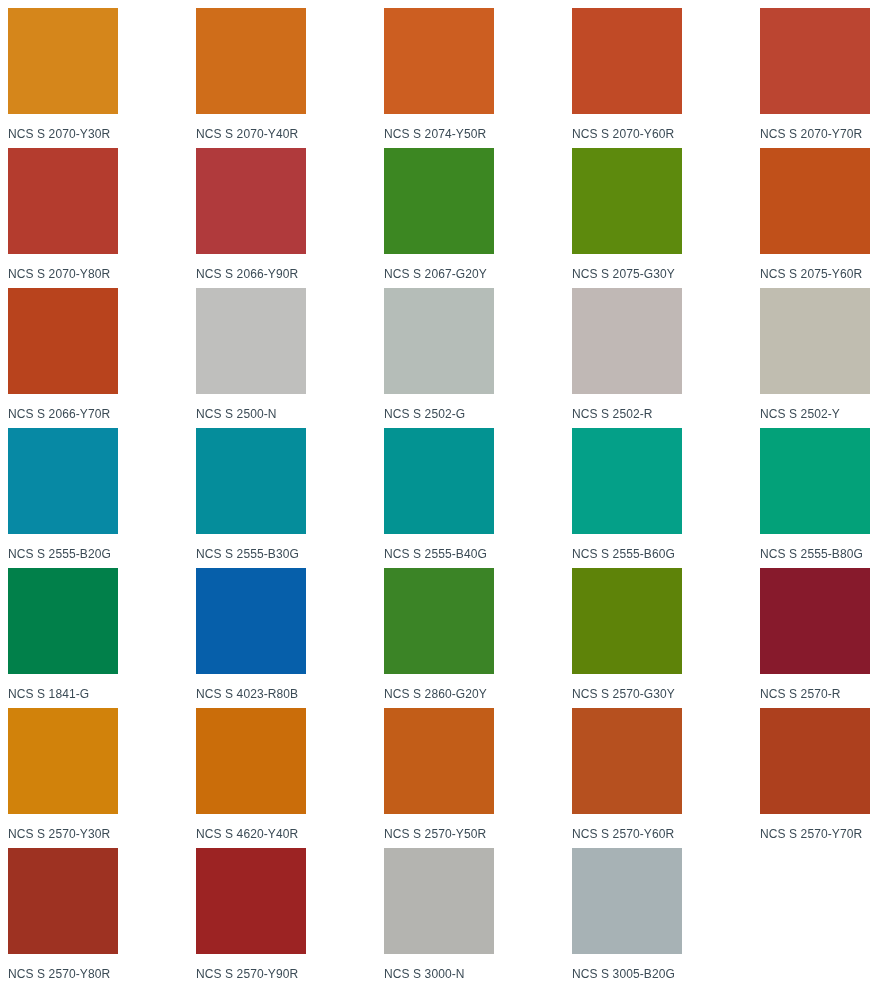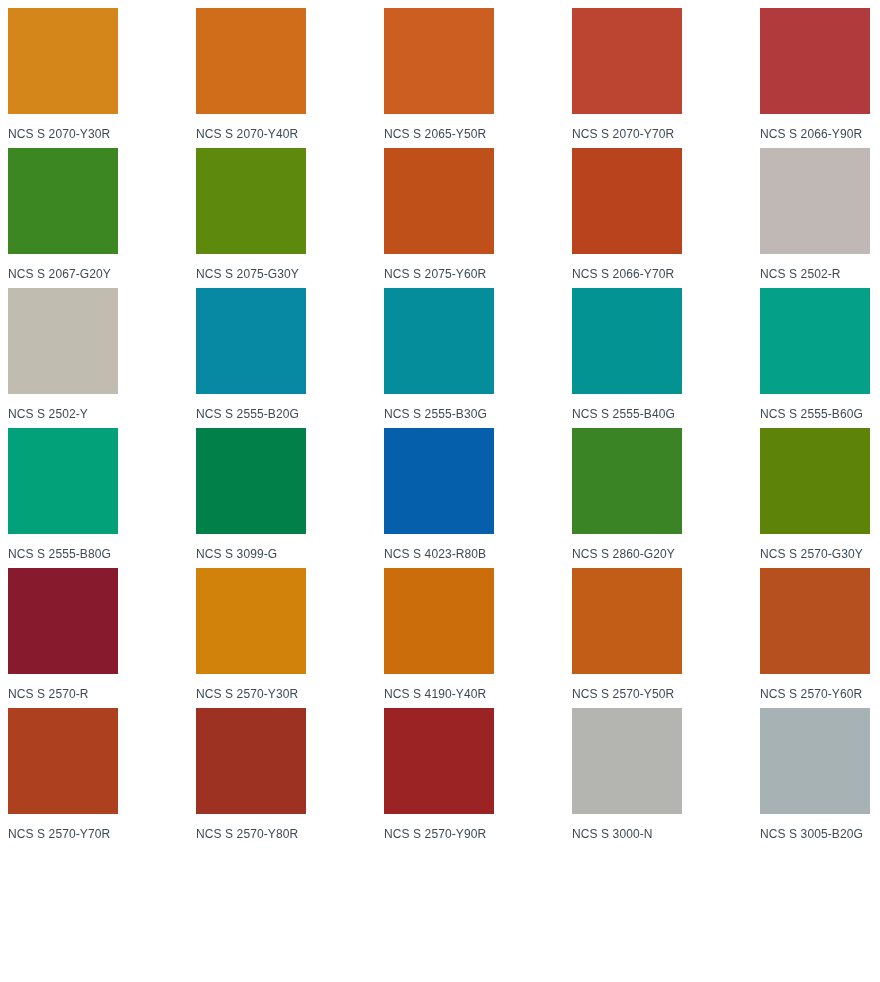--- a/index.html
+++ b/index.html
@@ -47,45 +47,61 @@
     <div class="swatch-cell">
       <span class="swatch-chip" style="background-color: rgb(213, 134, 27);"></span>
       <span class="swatch-label">NCS S 2070-Y30R</span>
     </div>
     <div class="swatch-cell">
       <span class="swatch-chip" style="background-color: rgb(207, 109, 26);"></span>
       <span class="swatch-label">NCS S 2070-Y40R</span>
     </div>
     <div class="swatch-cell">
       <span class="swatch-chip" style="background-color: rgb(204, 94, 33);"></span>
-      <span class="swatch-label">NCS S 2065-Y50R</span>
+      <span class="swatch-label">NCS S 2074-Y50R</span>
+    </div>
+    <div class="swatch-cell">
+      <span class="swatch-chip" style="background-color: rgb(192, 74, 38);"></span>
+      <span class="swatch-label">NCS S 2070-Y60R</span>
     </div>
     <div class="swatch-cell">
       <span class="swatch-chip" style="background-color: rgb(187, 69, 49);"></span>
       <span class="swatch-label">NCS S 2070-Y70R</span>
+    </div>
+    <div class="swatch-cell">
+      <span class="swatch-chip" style="background-color: rgb(180, 60, 46);"></span>
+      <span class="swatch-label">NCS S 2070-Y80R</span>
     </div>
     <div class="swatch-cell">
       <span class="swatch-chip" style="background-color: rgb(176, 58, 60);"></span>
       <span class="swatch-label">NCS S 2066-Y90R</span>
     </div>
     <div class="swatch-cell">
       <span class="swatch-chip" style="background-color: rgb(60, 135, 34);"></span>
       <span class="swatch-label">NCS S 2067-G20Y</span>
     </div>
     <div class="swatch-cell">
       <span class="swatch-chip" style="background-color: rgb(93, 138, 13);"></span>
       <span class="swatch-label">NCS S 2075-G30Y</span>
     </div>
     <div class="swatch-cell">
       <span class="swatch-chip" style="background-color: rgb(192, 80, 26);"></span>
       <span class="swatch-label">NCS S 2075-Y60R</span>
     </div>
     <div class="swatch-cell">
       <span class="swatch-chip" style="background-color: rgb(184, 67, 29);"></span>
       <span class="swatch-label">NCS S 2066-Y70R</span>
+    </div>
+    <div class="swatch-cell">
+      <span class="swatch-chip" style="background-color: rgb(191, 191, 189);"></span>
+      <span class="swatch-label">NCS S 2500-N</span>
+    </div>
+    <div class="swatch-cell">
+      <span class="swatch-chip" style="background-color: rgb(181, 189, 184);"></span>
+      <span class="swatch-label">NCS S 2502-G</span>
     </div>
     <div class="swatch-cell">
       <span class="swatch-chip" style="background-color: rgb(192, 184, 181);"></span>
       <span class="swatch-label">NCS S 2502-R</span>
     </div>
     <div class="swatch-cell">
       <span class="swatch-chip" style="background-color: rgb(192, 189, 176);"></span>
       <span class="swatch-label">NCS S 2502-Y</span>
     </div>
     <div class="swatch-cell">
@@ -103,21 +119,21 @@
     <div class="swatch-cell">
       <span class="swatch-chip" style="background-color: rgb(4, 160, 136);"></span>
       <span class="swatch-label">NCS S 2555-B60G</span>
     </div>
     <div class="swatch-cell">
       <span class="swatch-chip" style="background-color: rgb(3, 161, 121);"></span>
       <span class="swatch-label">NCS S 2555-B80G</span>
     </div>
     <div class="swatch-cell">
       <span class="swatch-chip" style="background-color: rgb(1, 128, 74);"></span>
-      <span class="swatch-label">NCS S 3099-G</span>
+      <span class="swatch-label">NCS S 1841-G</span>
     </div>
     <div class="swatch-cell">
       <span class="swatch-chip" style="background-color: rgb(6, 95, 170);"></span>
       <span class="swatch-label">NCS S 4023-R80B</span>
     </div>
     <div class="swatch-cell">
       <span class="swatch-chip" style="background-color: rgb(59, 132, 38);"></span>
       <span class="swatch-label">NCS S 2860-G20Y</span>
     </div>
     <div class="swatch-cell">
@@ -127,21 +143,21 @@
     <div class="swatch-cell">
       <span class="swatch-chip" style="background-color: rgb(135, 26, 44);"></span>
       <span class="swatch-label">NCS S 2570-R</span>
     </div>
     <div class="swatch-cell">
       <span class="swatch-chip" style="background-color: rgb(209, 130, 11);"></span>
       <span class="swatch-label">NCS S 2570-Y30R</span>
     </div>
     <div class="swatch-cell">
       <span class="swatch-chip" style="background-color: rgb(202, 109, 10);"></span>
-      <span class="swatch-label">NCS S 4190-Y40R</span>
+      <span class="swatch-label">NCS S 4620-Y40R</span>
     </div>
     <div class="swatch-cell">
       <span class="swatch-chip" style="background-color: rgb(194, 93, 24);"></span>
       <span class="swatch-label">NCS S 2570-Y50R</span>
     </div>
     <div class="swatch-cell">
       <span class="swatch-chip" style="background-color: rgb(182, 80, 31);"></span>
       <span class="swatch-label">NCS S 2570-Y60R</span>
     </div>
     <div class="swatch-cell">

